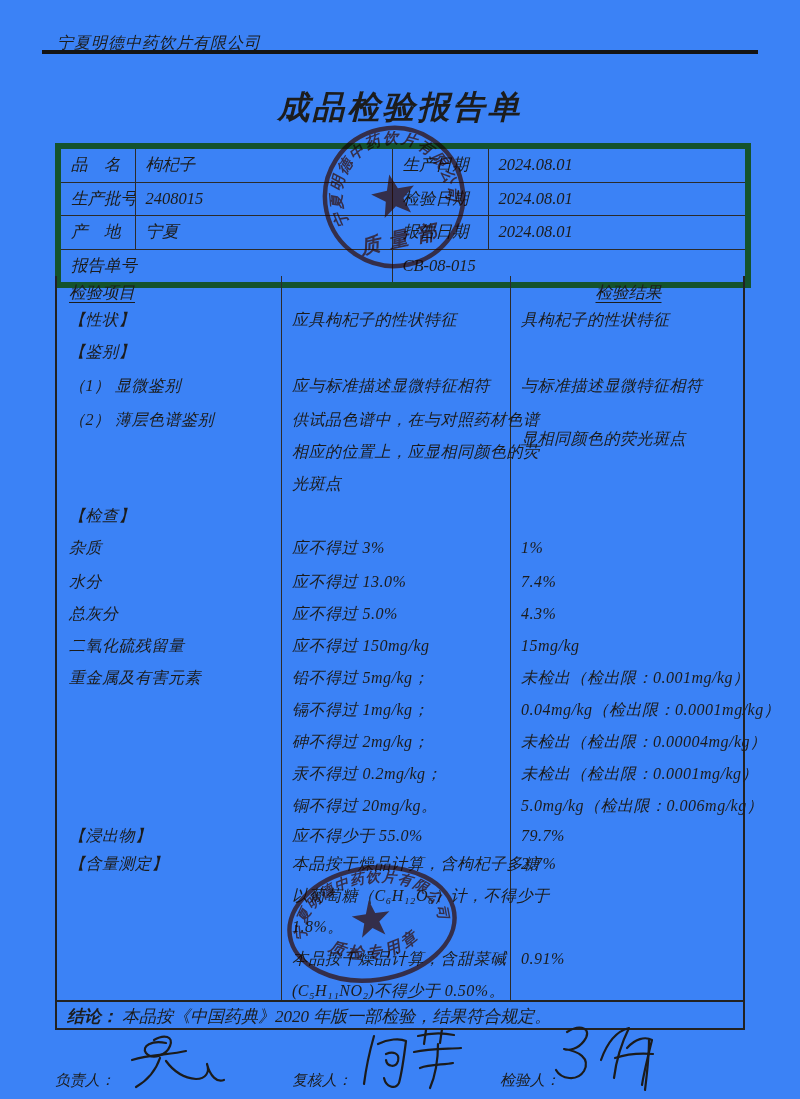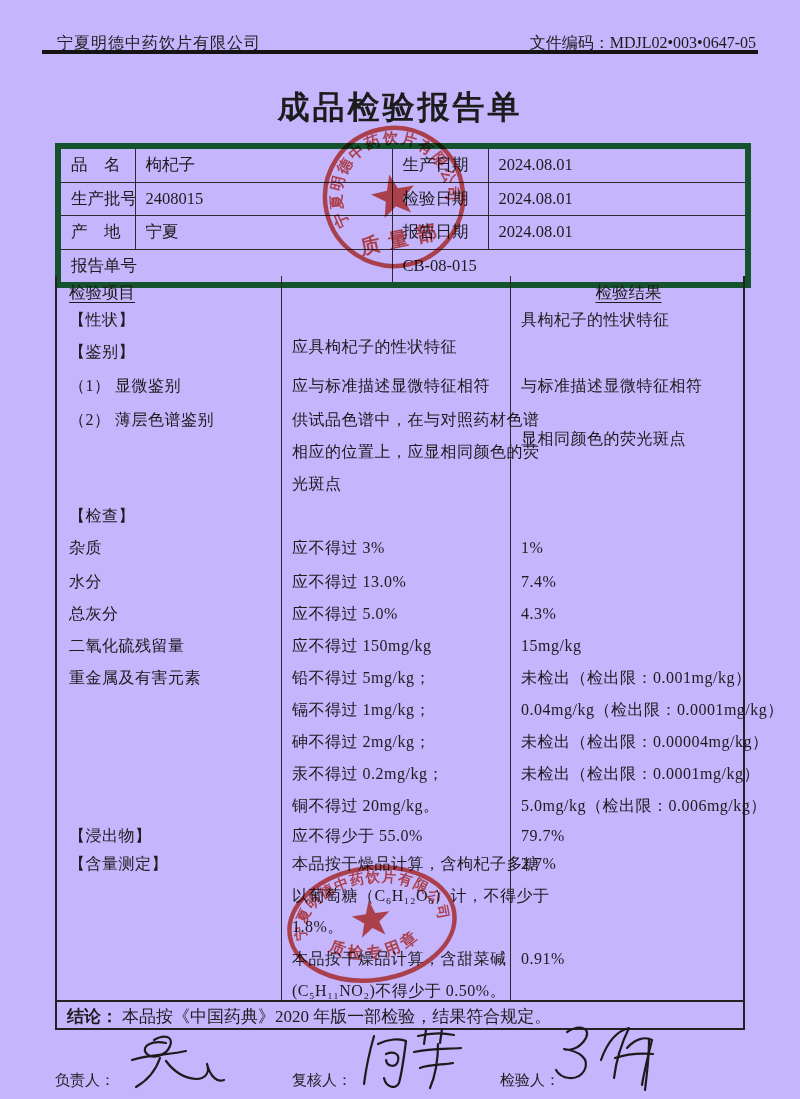--- a/index.html
+++ b/index.html
@@ -1,19 +1,19 @@
 <!DOCTYPE html>
 <html><head>
 <meta charset="utf-8">
 <style>
   html,body{margin:0;padding:0;background:#e8e8e8;}
   .page{
-    position:relative;width:800px;height:1099px;background:#c4b5fd;
+    position:relative;width:800px;height:1099px;background:#3b82f6;
     font-family:"Liberation Serif","DejaVu Serif",serif;color:#1c1c1c;
-    overflow:hidden;margin:0 auto;
+    overflow:hidden;margin:0 auto;font-style:italic;
   }
   
   .hdr-company{position:absolute;left:57px;top:33px;font-size:16px;letter-spacing:1px;}
   .hdr-code{position:absolute;right:44px;top:33px;font-size:16px;}
   .hdr-rule{position:absolute;left:42px;top:50px;width:716px;height:4px;background:#141414;}
   
   .title{position:absolute;left:0;top:86px;width:100%;text-align:center;
     font-size:32px;font-weight:700;letter-spacing:3px;}
   
   .info-wrap{position:absolute;left:55px;top:143px;}
@@ -45,21 +45,20 @@
   
   .stamp{position:absolute;mix-blend-mode:multiply;opacity:.84;pointer-events:none;}
   .stamp text{fill:#d93a2b;font-family:"Liberation Serif","DejaVu Serif",serif;font-weight:700;}
 </style>
 </head>
 <body>
 
 <div class="page">
 
   <div class="hdr-company">宁夏明德中药饮片有限公司</div>
-  <div class="hdr-code">文件编码：MDJL02•003•0647-05</div>
   <div class="hdr-rule"></div>
 
   <div class="title">成品检验报告单</div>
 
   <div class="info-wrap">
     <table class="info">
       <colgroup>
           <col style="width:77px">
           <col style="width:257px">
           <col style="width:96px">
@@ -92,21 +91,21 @@
       </table>
   </div>
 
   <div class="main-table">
     <div class="vdiv d1"></div>
     <div class="vdiv d2"></div>
     <div class="mt-header mt-h0">检验项目</div>
     <div class="mt-header mt-h2">检验结果</div>
     <div>
         <div class="tline c0" style="top: 44px;">【性状】</div>
-        <div class="tline c1" style="top: 44px; margin-top: 27px;">应具枸杞子的性状特征</div>
+        <div class="tline c1" style="top: 44px;">应具枸杞子的性状特征</div>
         <div class="tline c2" style="top: 44px;">具枸杞子的性状特征</div>
         <div class="tline c0" style="top: 76px;">【鉴别】</div>
         <div class="tline c0" style="top: 110px;">（1） 显微鉴别</div>
         <div class="tline c1" style="top: 110px;">应与标准描述显微特征相符</div>
         <div class="tline c2" style="top: 110px;">与标准描述显微特征相符</div>
         <div class="tline c0" style="top: 144px;">（2） 薄层色谱鉴别</div>
         <div class="tline c1" style="top: 144px;">供试品色谱中，在与对照药材色谱</div>
         <div class="tline c2" style="top: 144px; margin-top: 19px;">显相同颜色的荧光斑点</div>
         <div class="tline c1" style="top: 176px;">相应的位置上，应显相同颜色的荧</div>
         <div class="tline c1" style="top: 208px;">光斑点</div>

